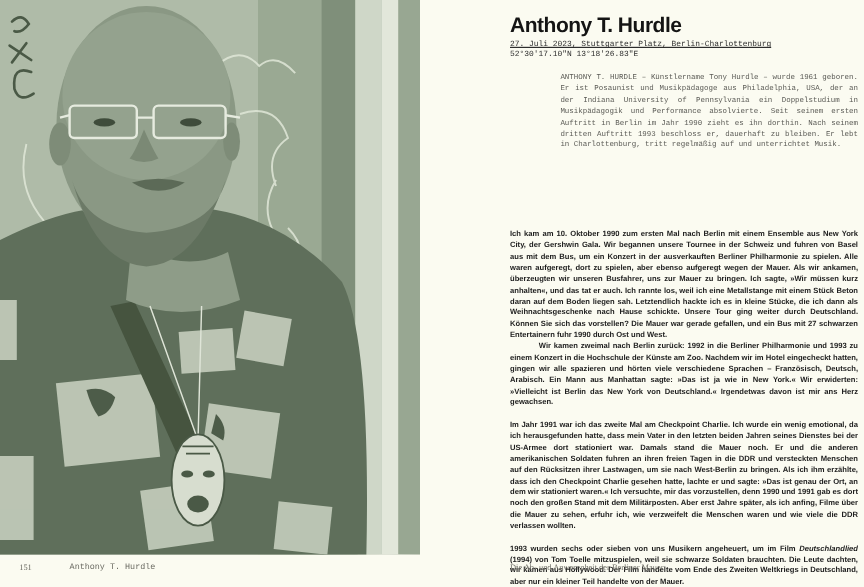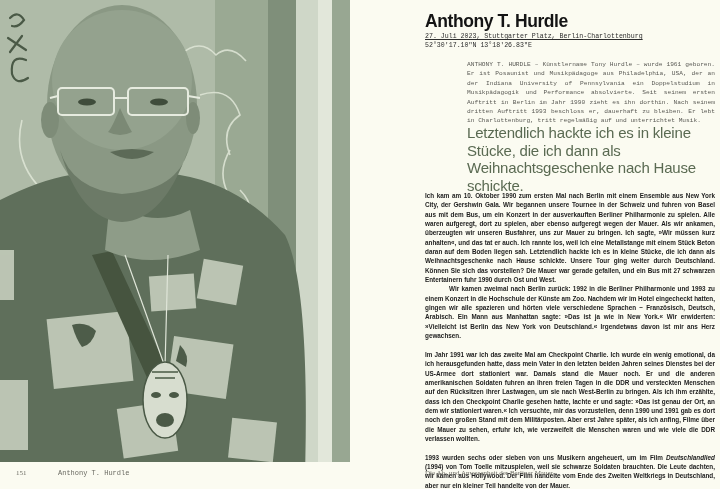--- a/index.html
+++ b/index.html
@@ -149,21 +149,20 @@
   <div class="runhead-left">Anthony T. Hurdle</div>
 
   <div class="col">
     <div class="name">Anthony T. Hurdle</div>
     <div class="dateline">27. Juli 2023, Stuttgarter Platz, Berlin-Charlottenburg</div>
     <div class="coords">52°30'17.10"N 13°18'26.83"E</div>
   </div>
 
   <div class="bio">ANTHONY T. HURDLE – Künstlername Tony Hurdle – wurde 1961 geboren. Er ist Posaunist und Musikpädagoge aus Philadelphia, USA, der an der Indiana University of Pennsylvania ein Doppelstudium in Musikpädagogik und Performance absolvierte. Seit seinem ersten Auftritt in Berlin im Jahr 1990 zieht es ihn dorthin. Nach seinem dritten Auftritt 1993 beschloss er, dauerhaft zu bleiben. Er lebt in Charlottenburg, tritt regelmäßig auf und unterrichtet Musik.</div>
 
-  <div class="quote">Letztendlich hackte ich es in kleine Stücke, die ich dann als Weihnachtsgeschenke nach Hause schickte.</div>
 
   <div class="body">
     <p>Ich kam am 10. Oktober 1990 zum ersten Mal nach Berlin mit einem Ensemble aus New York City, der Gershwin Gala. Wir begannen unsere Tournee in der Schweiz und fuhren von Basel aus mit dem Bus, um ein Konzert in der ausverkauften Berliner Philharmonie zu spielen. Alle waren aufgeregt, dort zu spielen, aber ebenso aufgeregt wegen der Mauer. Als wir ankamen, überzeugten wir unseren Busfahrer, uns zur Mauer zu bringen. Ich sagte, »Wir müssen kurz anhalten«, und das tat er auch. Ich rannte los, weil ich eine Metallstange mit einem Stück Beton daran auf dem Boden liegen sah. Letztendlich hackte ich es in kleine Stücke, die ich dann als Weihnachtsgeschenke nach Hause schickte. Unsere Tour ging weiter durch Deutschland. Können Sie sich das vorstellen? Die Mauer war gerade gefallen, und ein Bus mit 27 schwarzen Entertainern fuhr 1990 durch Ost und West.</p>
     <p class="indent">Wir kamen zweimal nach Berlin zurück: 1992 in die Berliner Philharmonie und 1993 zu einem Konzert in die Hochschule der Künste am Zoo. Nachdem wir im Hotel eingecheckt hatten, gingen wir alle spazieren und hörten viele verschiedene Sprachen – Französisch, Deutsch, Arabisch. Ein Mann aus Manhattan sagte: »Das ist ja wie in New York.« Wir erwiderten: »Vielleicht ist Berlin das New York von Deutschland.« Irgendetwas davon ist mir ans Herz gewachsen.</p>
     <p class="gap">Im Jahr 1991 war ich das zweite Mal am Checkpoint Charlie. Ich wurde ein wenig emotional, da ich herausgefunden hatte, dass mein Vater in den letzten beiden Jahren seines Dienstes bei der US-Armee dort stationiert war. Damals stand die Mauer noch. Er und die anderen amerikanischen Soldaten fuhren an ihren freien Tagen in die DDR und versteckten Menschen auf den Rücksitzen ihrer Lastwagen, um sie nach West-Berlin zu bringen. Als ich ihm erzählte, dass ich den Checkpoint Charlie gesehen hatte, lachte er und sagte: »Das ist genau der Ort, an dem wir stationiert waren.« Ich versuchte, mir das vorzustellen, denn 1990 und 1991 gab es dort noch den großen Stand mit dem Militärposten. Aber erst Jahre später, als ich anfing, Filme über die Mauer zu sehen, erfuhr ich, wie verzweifelt die Menschen waren und wie viele die DDR verlassen wollten.</p>
     <p class="gap"><span>1993 wurden sechs oder sieben von uns Musikern angeheuert, um im Film </span><em>Deutschlandlied</em><span> (1994) von Tom Toelle mitzuspielen, weil sie schwarze Soldaten brauchten. Die Leute dachten, wir kämen aus Hollywood. Der Film handelte vom Ende des Zweiten Weltkriegs in Deutschland, aber nur ein kleiner Teil handelte von der Mauer.</span></p>
   </div>
 
   <div class="runhead-right">Die Ab- und Anwesenheit der Berliner Mauer</div>
   <div class="folio-right">152</div>

